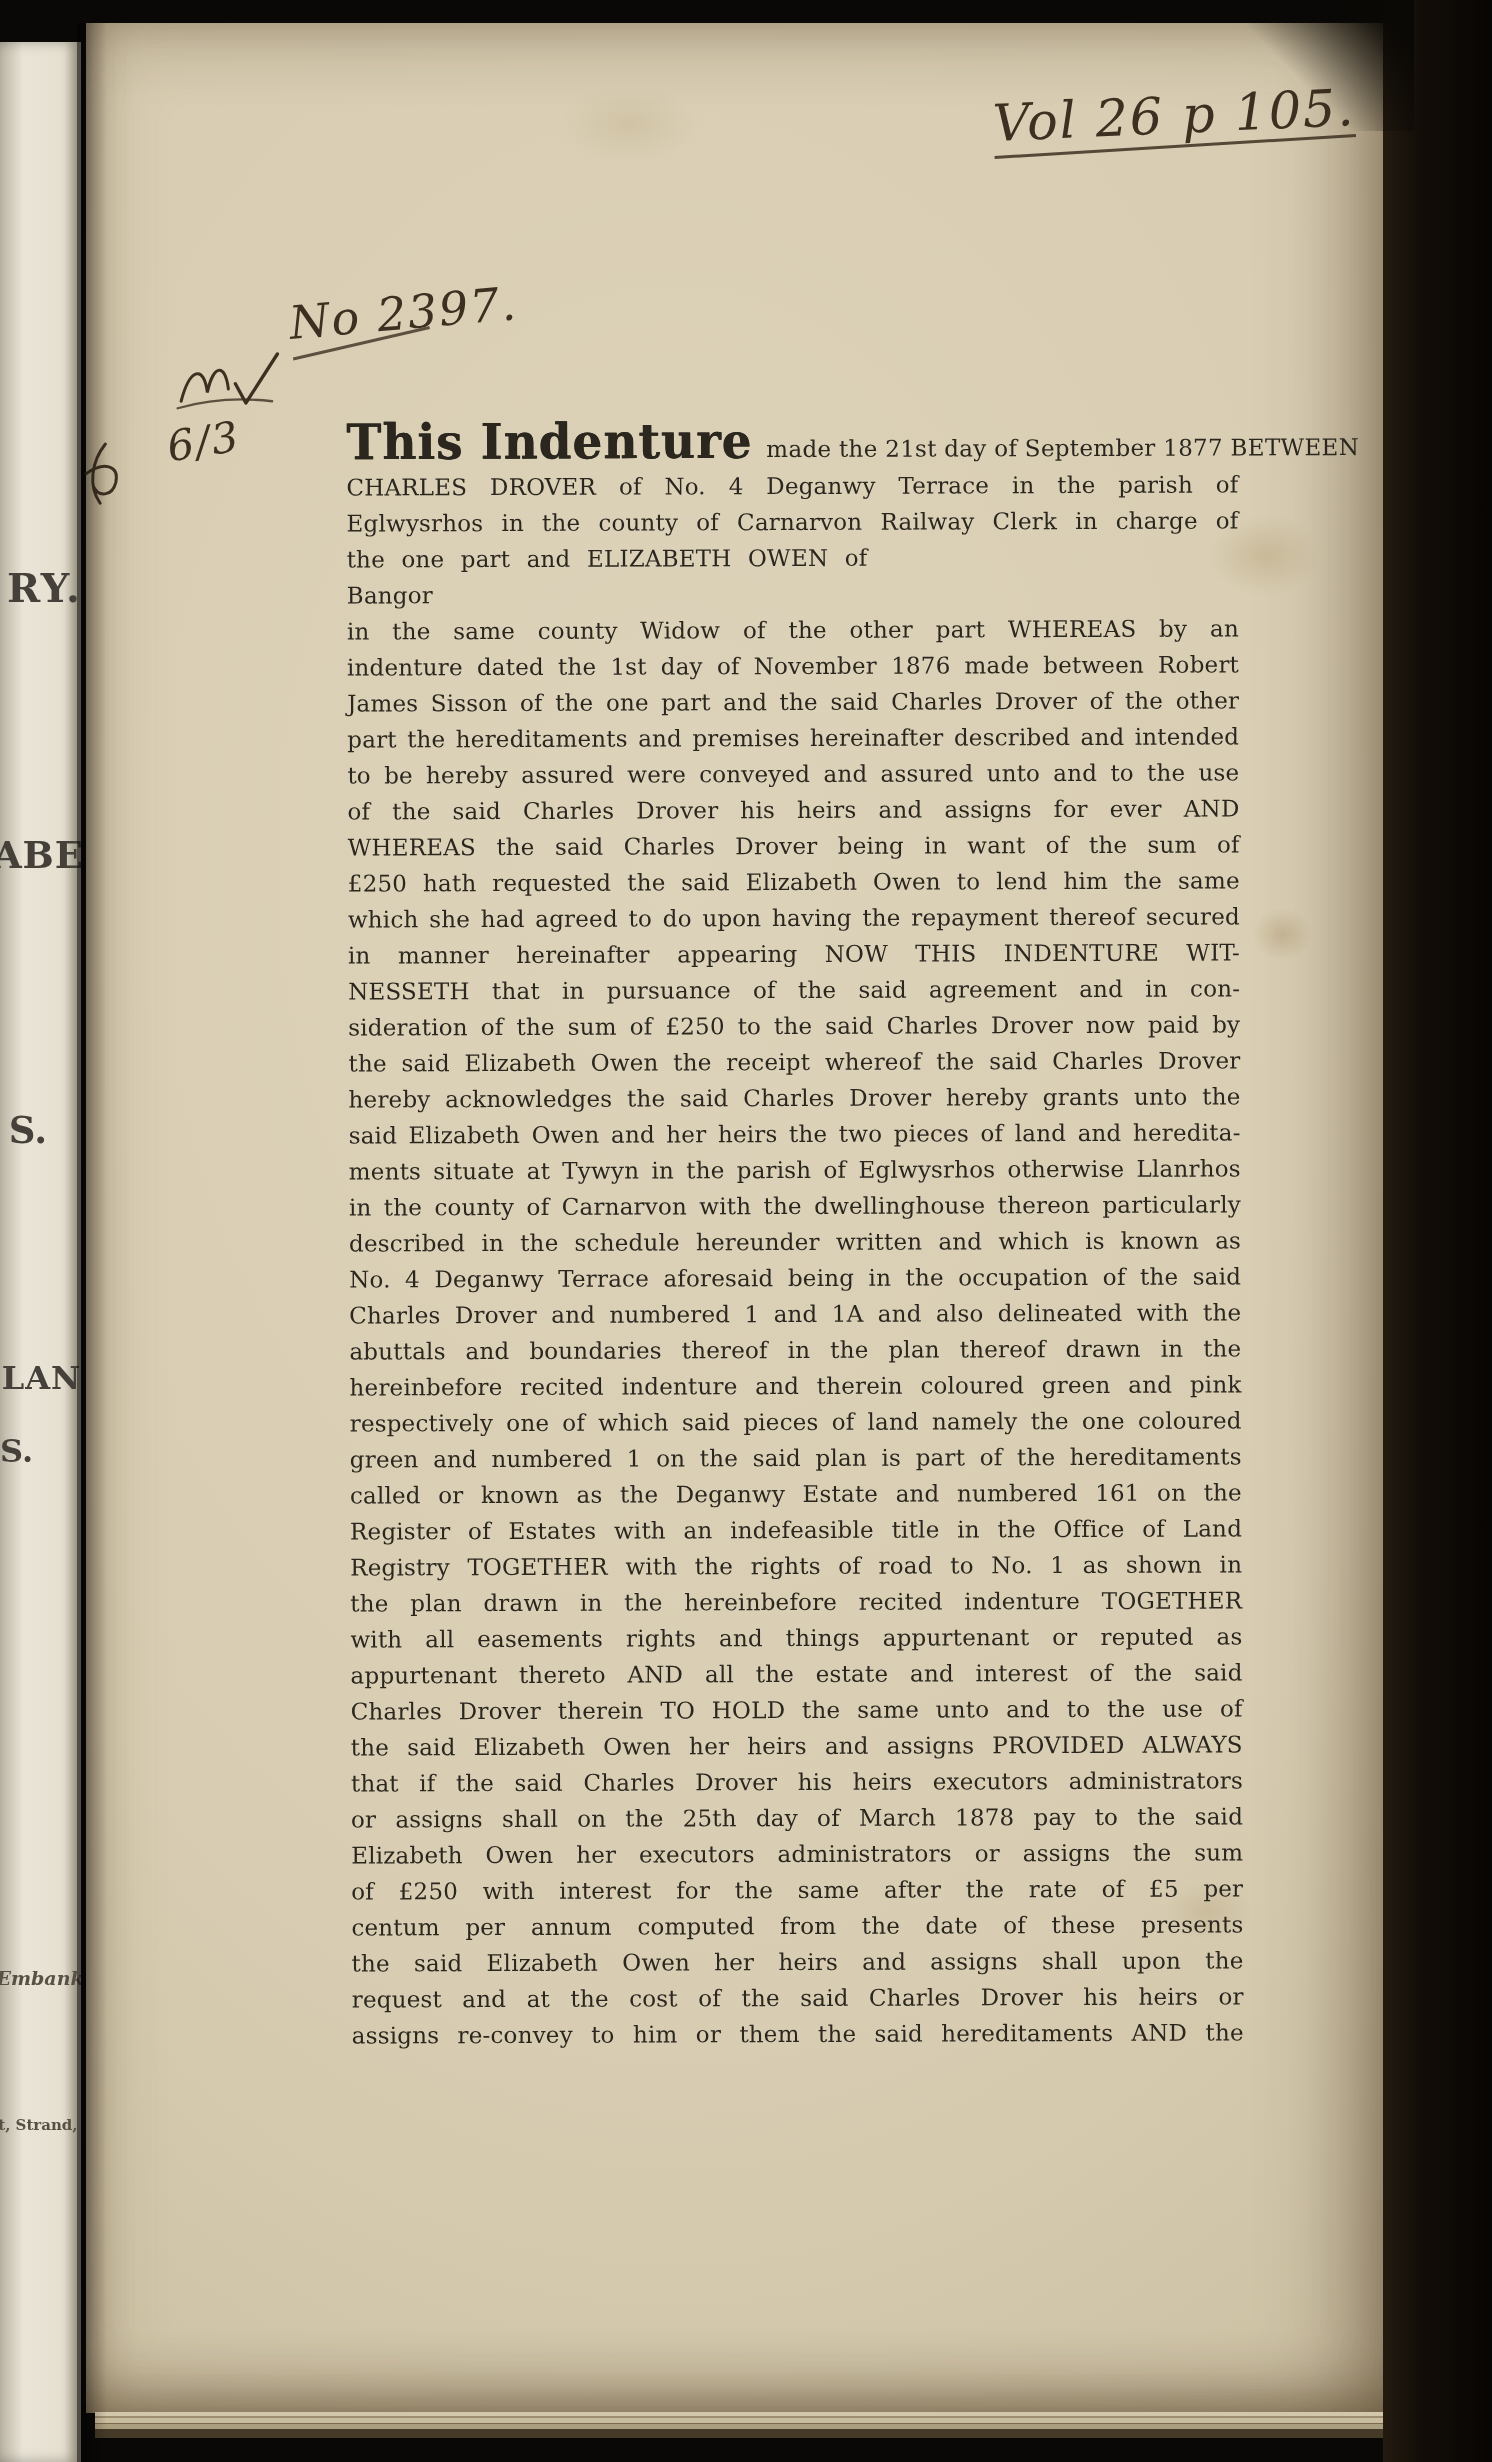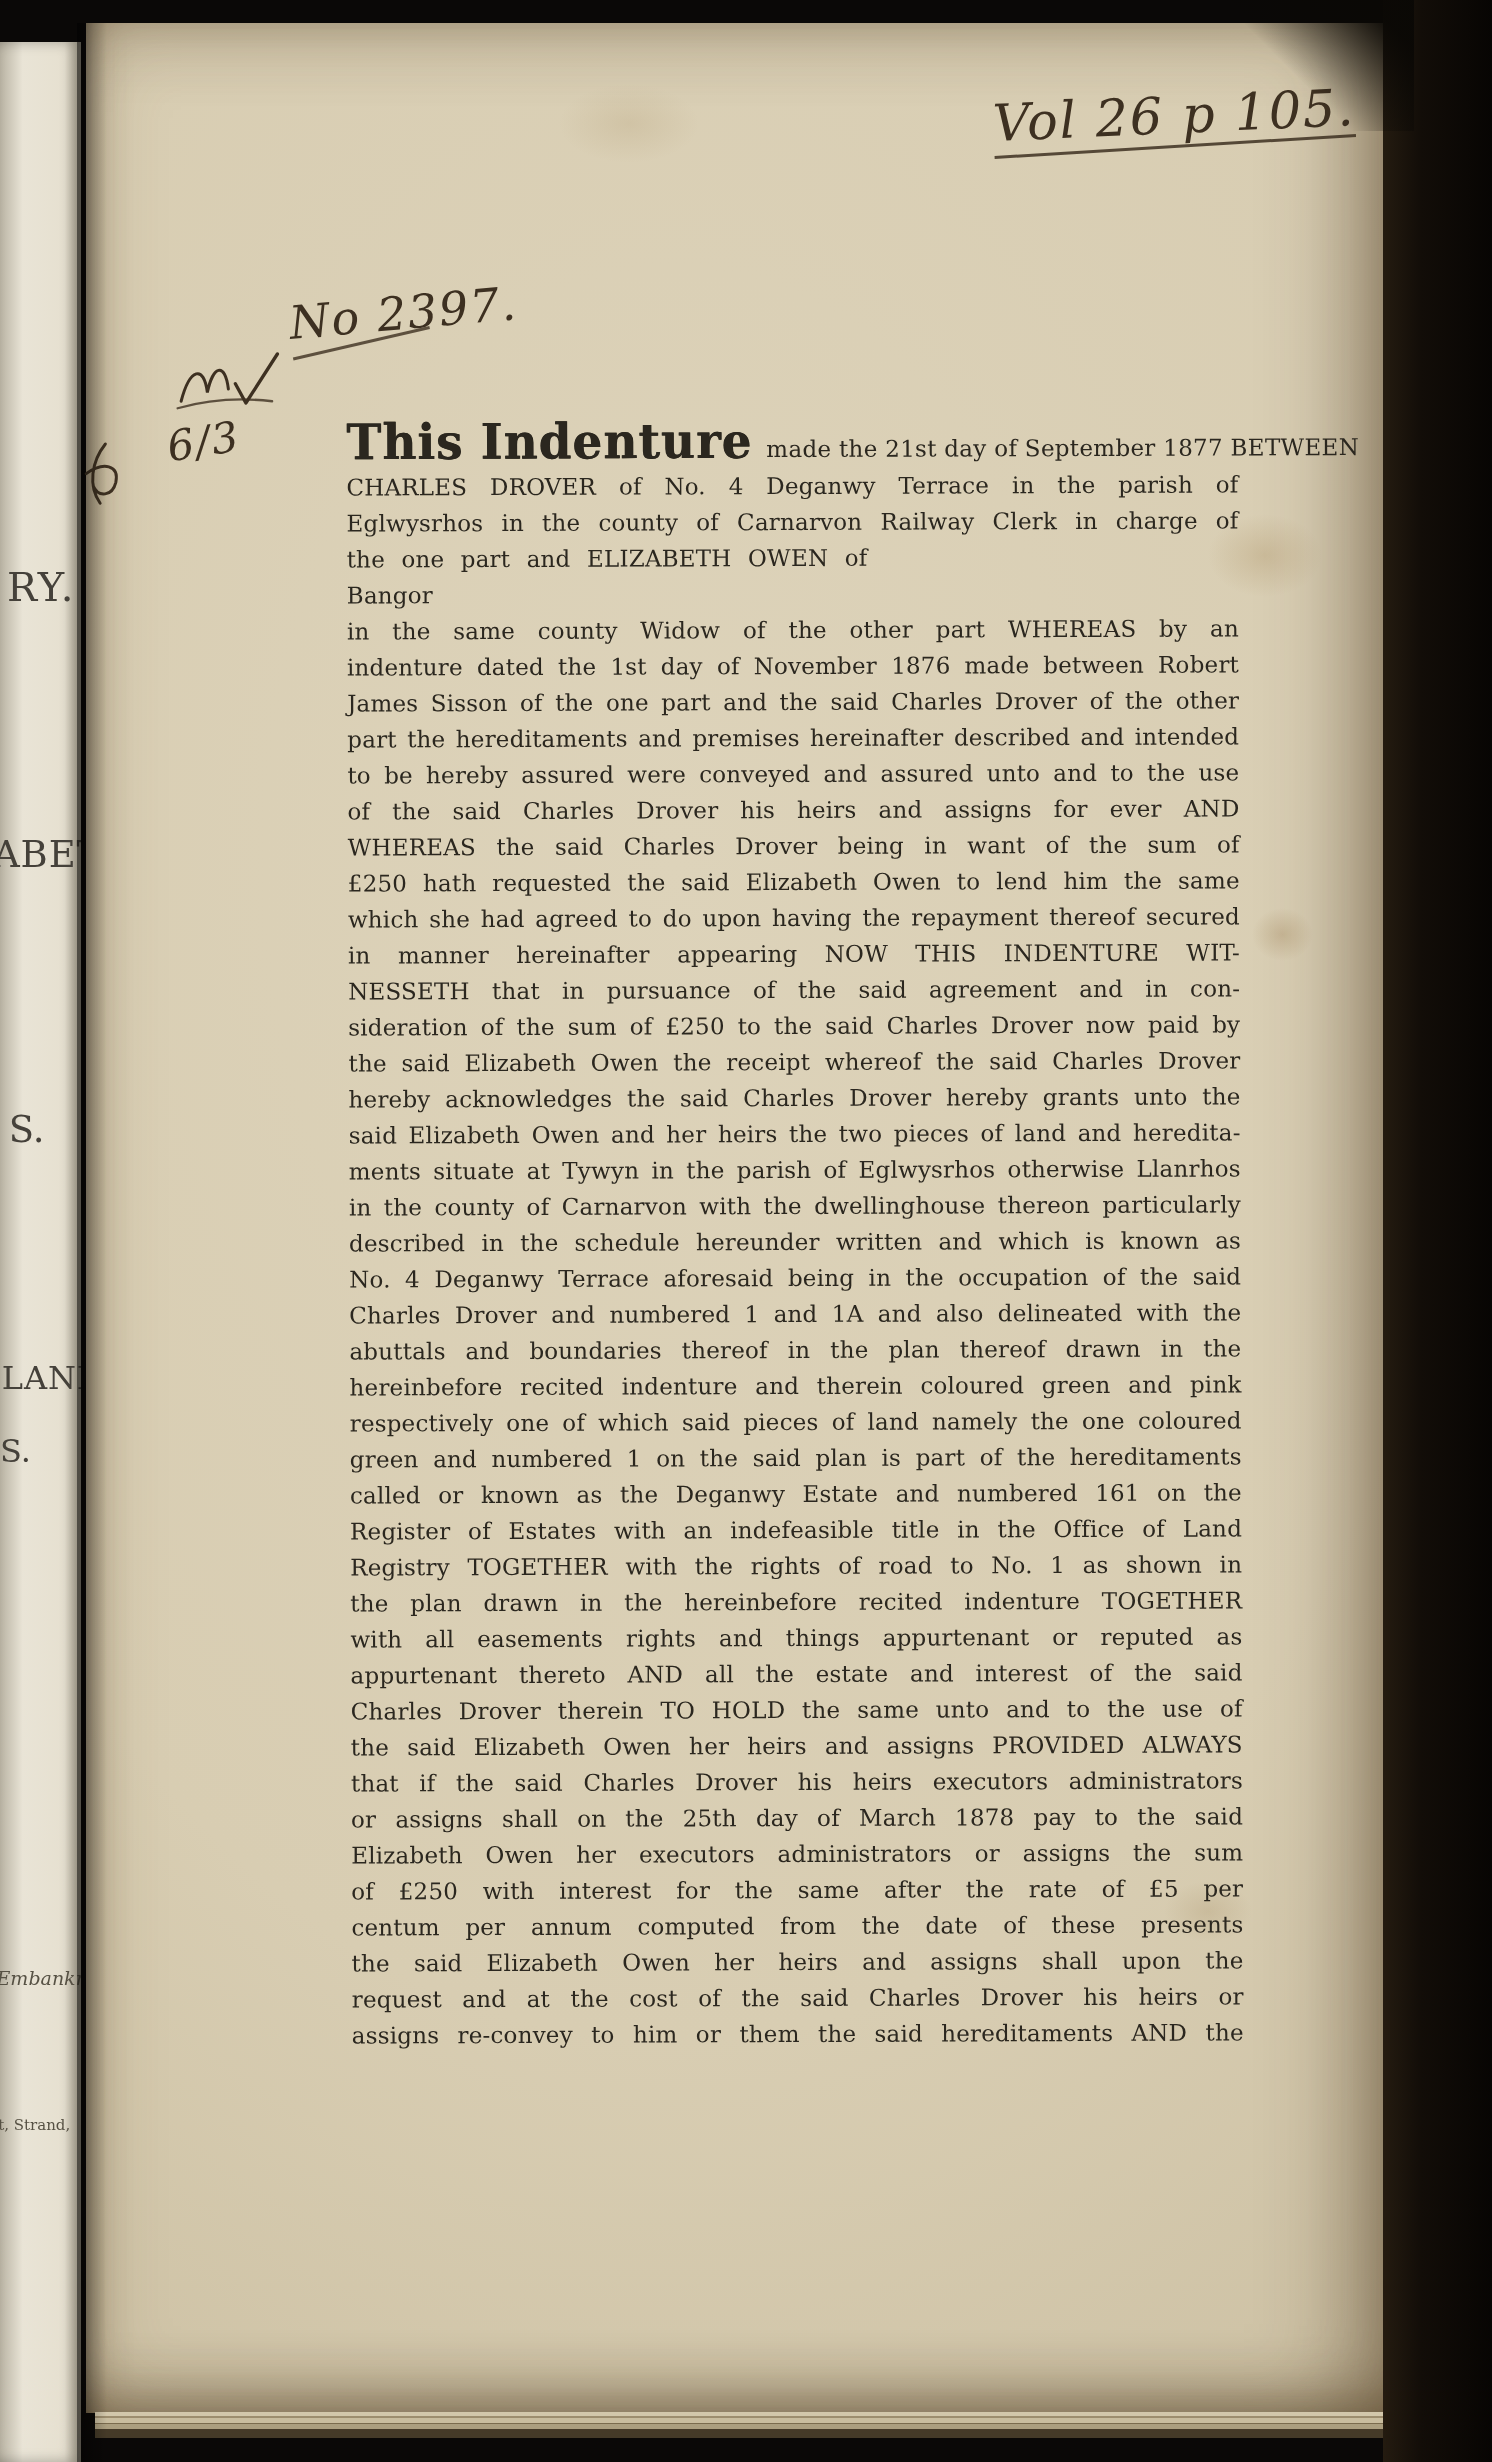--- a/index.html
+++ b/index.html
@@ -21,21 +21,21 @@
   .root{position:absolute;inset:0;}
 
   
   .left-page{
     position:absolute;left:0;top:42px;bottom:0;width:81px;
     background:linear-gradient(90deg,#b9b3a3 0%, var(--adjacent) 28%, #e6e0d0 80%, #c4bca7 100%);
     box-shadow:inset -8.8px 0 12.3px rgba(0,0,0,.30);
     overflow:hidden;
     z-index:2;
   }
-  .frag{position:absolute;color:#45413a;white-space:nowrap;}
+  .frag{position:absolute;color:#45413a;white-space:nowrap;font-weight:bold;}
   .frag-1{left:7px;top:522px;font-size:40px;letter-spacing:1.8px;}
   .frag-2{left:-7px;top:791px;font-size:37px;letter-spacing:0.9px;}
   .frag-3{left:8.8px;top:1066px;font-size:37px;}
   .frag-4{left:1.8px;top:1317px;font-size:32px;letter-spacing:0.9px;}
   .frag-5{left:0px;top:1390px;font-size:32px;}
   .frag-6{left:-3.5px;top:1925px;font-size:19px;font-style:italic;color:#565144;}
   .frag-7{left:-1.8px;top:2074px;font-size:15px;color:#565144;}
 
   
   .gutter{

